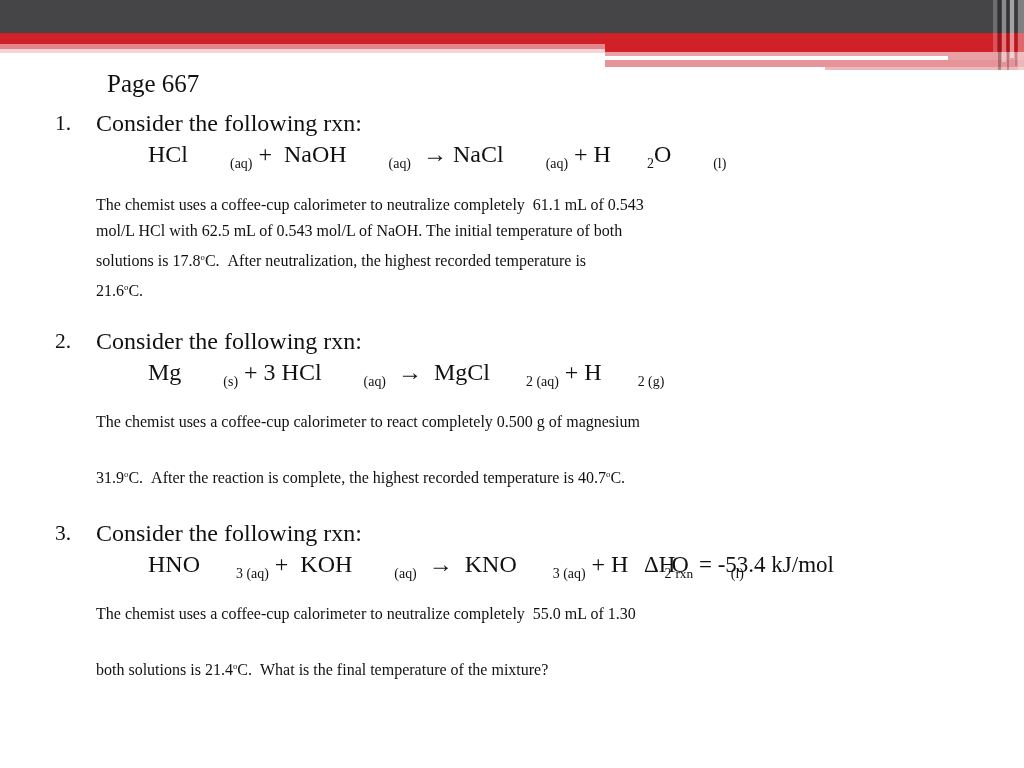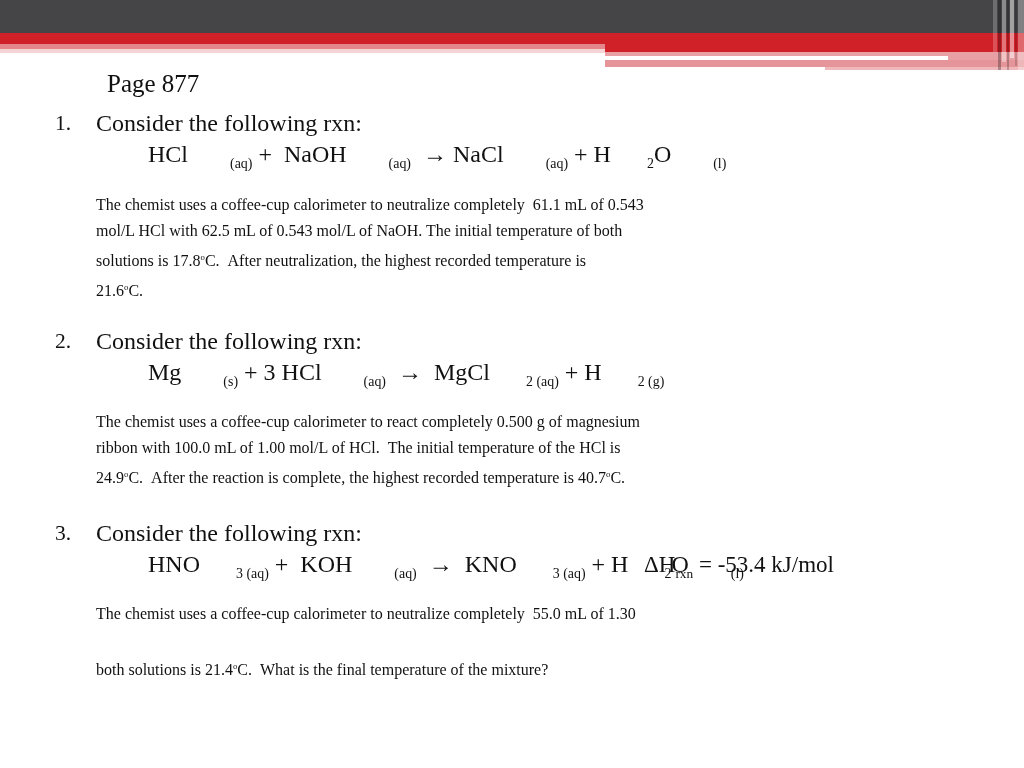--- a/index.html
+++ b/index.html
@@ -71,35 +71,35 @@
     <div class="st1"></div>
     <div class="st2"></div>
     <div class="st3"></div>
     <div class="st4"></div>
     <div class="st5"></div>
     <div class="st6"></div>
     <div class="st7"></div>
   </div>
 </div>
 
-<div class="title">Page 877</div>
+<div class="title">Page 667</div>
 
 <div class="item item-1">
   <span class="num">1.</span>
   <div class="prompt">Consider the following rxn:</div>
   <div class="equation"><span>HCl </span><sub>(aq)</sub><span> + &nbsp;NaOH </span><sub>(aq)</sub><span> &nbsp;→ NaCl </span><sub>(aq)</sub><span> + H</span><sub>2</sub><span>O </span><sub>(l)</sub></div>
 </div>
 <div class="para para-1"><span>The chemist uses a coffee-cup calorimeter to neutralize completely &nbsp;61.1 mL of 0.543</span><br><span>mol/L HCl with 62.5 mL of 0.543 mol/L of NaOH. The initial temperature of both</span><br><span>solutions is 17.8</span><sup>o</sup><span>C. &nbsp;After neutralization, the highest recorded temperature is</span><br><span>21.6</span><sup>o</sup><span>C.</span></div>
 
 <div class="item item-2">
   <span class="num">2.</span>
   <div class="prompt">Consider the following rxn:</div>
   <div class="equation"><span>Mg </span><sub>(s)</sub><span> + 3 HCl </span><sub>(aq)</sub><span> &nbsp;→ &nbsp;MgCl</span><sub>2 (aq)</sub><span> + H</span><sub>2 (g)</sub></div>
 </div>
-<div class="para para-2"><span>The chemist uses a coffee-cup calorimeter to react completely 0.500 g of magnesium</span><br><span>ribbon with 100.0 mL of 1.00 mol/L of HCl. &nbsp;The initial temperature of the HCl is</span><br><span>24.9</span><sup>o</sup><span>C. &nbsp;After the reaction is complete, the highest recorded temperature is 40.7</span><sup>o</sup><span>C.</span></div>
+<div class="para para-2"><span>The chemist uses a coffee-cup calorimeter to react completely 0.500 g of magnesium</span><br><br><span>31.9</span><sup>o</sup><span>C. &nbsp;After the reaction is complete, the highest recorded temperature is 40.7</span><sup>o</sup><span>C.</span></div>
 
 <div class="item item-3">
   <span class="num">3.</span>
   <div class="prompt">Consider the following rxn:</div>
   <div class="equation"><span>HNO</span><sub>3 (aq)</sub><span> + &nbsp;KOH </span><sub>(aq)</sub><span> &nbsp;→ &nbsp;KNO</span><sub>3 (aq)</sub><span> + H</span><sub>2</sub><span>O </span><sub>(l)</sub></div>
   <div class="dh"><span>ΔH</span><sub>rxn</sub><span> = -53.4 kJ/mol</span></div>
 </div>
 <div class="para para-3"><span>The chemist uses a coffee-cup calorimeter to neutralize completely &nbsp;55.0 mL of 1.30</span><br><br><span>both solutions is 21.4</span><sup>o</sup><span>C. &nbsp;What is the final temperature of the mixture?</span></div>
 
 </body></html>

